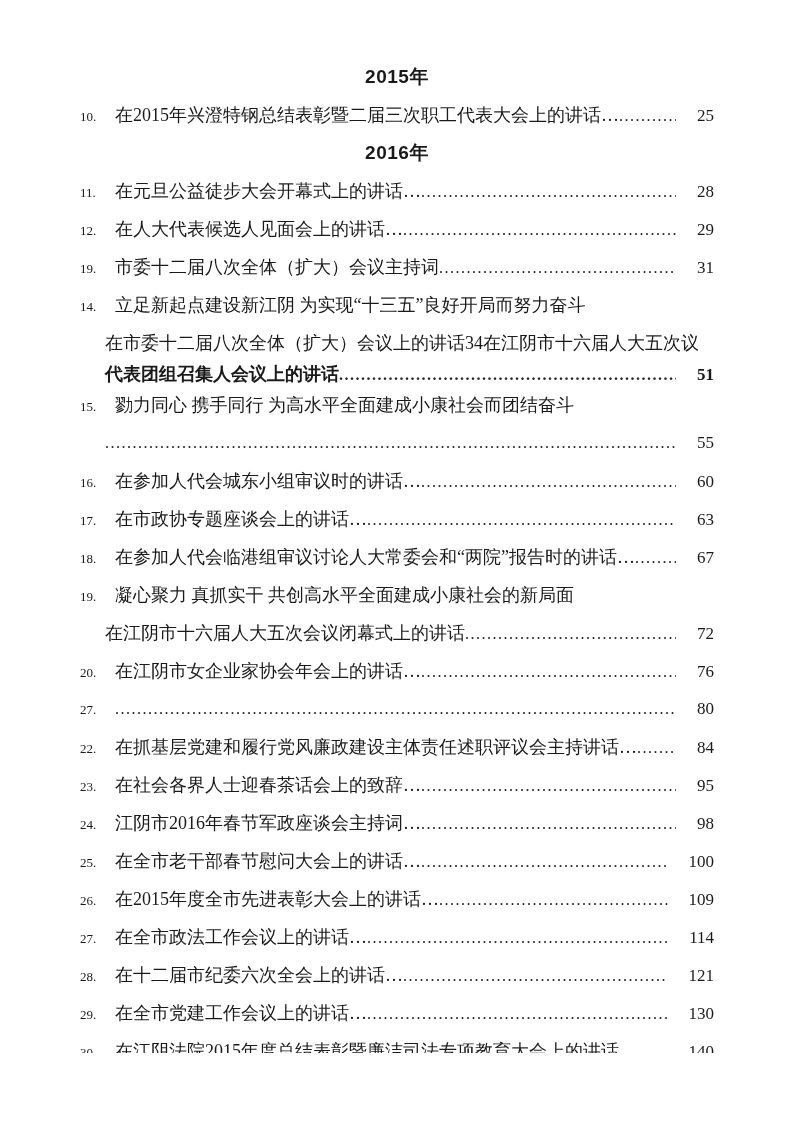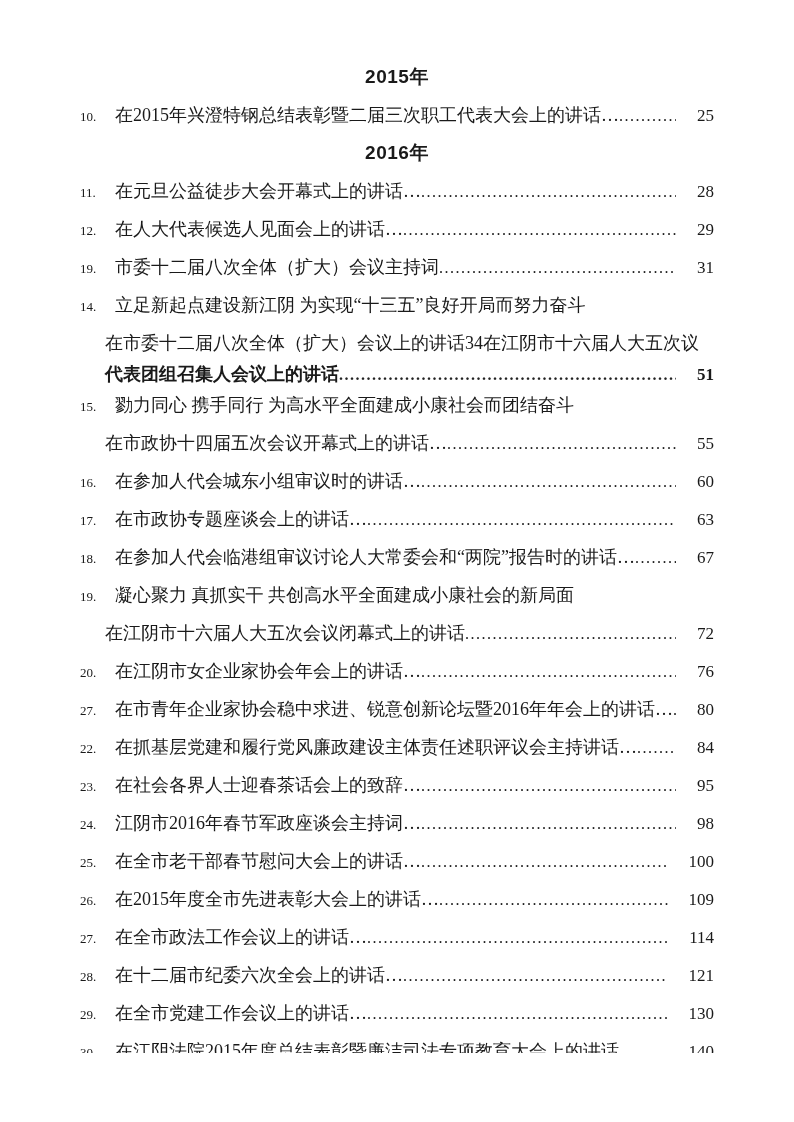--- a/index.html
+++ b/index.html
@@ -111,21 +111,20 @@
       <div class="row cont tight">
         <span class="entry-title">代表团组召集人会议上的讲话</span>
         <span class="leader"></span>
         <span class="page-num">51</span>
       </div>
       <div class="row item">
         <span class="num">15.</span>
         <span class="entry-title">勠力同心 携手同行 为高水平全面建成小康社会而团结奋斗</span>
       </div>
       <div class="row cont">
-        <span class="entry-title">在市政协十四届五次会议开幕式上的讲话…</span>
         <span class="leader"></span>
         <span class="page-num">55</span>
       </div>
       <div class="row item">
         <span class="num">16.</span>
         <span class="entry-title">在参加人代会城东小组审议时的讲话…</span>
         <span class="leader"></span>
         <span class="page-num">60</span>
       </div>
       <div class="row item">
@@ -150,21 +149,20 @@
         <span class="page-num">72</span>
       </div>
       <div class="row item">
         <span class="num">20.</span>
         <span class="entry-title">在江阴市女企业家协会年会上的讲话…</span>
         <span class="leader"></span>
         <span class="page-num">76</span>
       </div>
       <div class="row item">
         <span class="num">27.</span>
-        <span class="entry-title">在市青年企业家协会稳中求进、锐意创新论坛暨2016年年会上的讲话…</span>
         <span class="leader"></span>
         <span class="page-num">80</span>
       </div>
       <div class="row item">
         <span class="num">22.</span>
         <span class="entry-title">在抓基层党建和履行党风廉政建设主体责任述职评议会主持讲话…</span>
         <span class="leader"></span>
         <span class="page-num">84</span>
       </div>
       <div class="row item">

